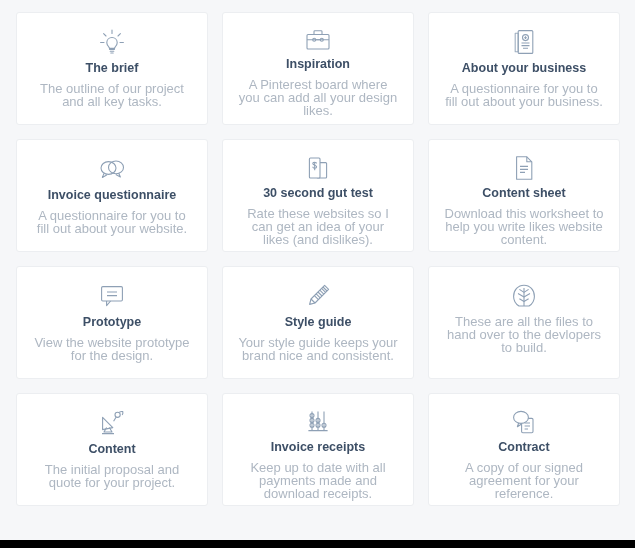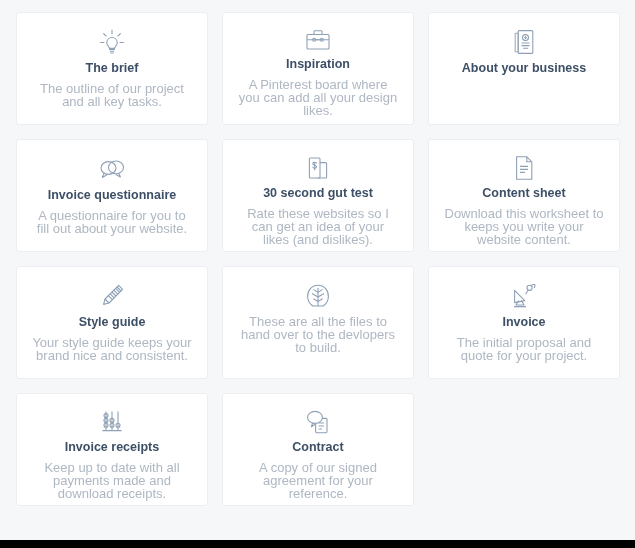--- a/index.html
+++ b/index.html
@@ -114,20 +114,21 @@
         <div class="card-icon">
           <svg width="24" height="28" viewBox="0 0 24 28" fill="none" stroke="currentColor" stroke-width="1.1" stroke-linejoin="round">
             <path d="M3.2 5.2h3v18.6h-3z" opacity="0.85"></path>
             <rect x="6.2" y="2.6" width="14.6" height="22.8" rx="1"></rect>
             <circle cx="13.5" cy="9.6" r="3"></circle>
             <path d="M13.5 8.2v2.8M12.3 9.6h2.4"></path>
             <path d="M9.5 15h8M9.5 17.6h8M11 20.2h5"></path>
           </svg>
         </div>
         <div class="card-title">About your business</div>
+        <div class="card-desc">A questionnaire for you to fill out about your business.</div>
       </div>
       <div class="card">
         <div class="card-icon">
           <svg width="30" height="24" viewBox="0 0 30 24" fill="none" stroke="currentColor" stroke-width="1.1" stroke-linejoin="round">
             <ellipse cx="11.5" cy="11" rx="7.5" ry="6.4"></ellipse>
             <path d="M7 16.4l-1.6 4 4.6-2.6"></path>
             <ellipse cx="19" cy="10.4" rx="7.5" ry="6.4"></ellipse>
             <path d="M21.6 16l1.8 4-4.6-2.6"></path>
           </svg>
         </div>
@@ -148,21 +149,32 @@
       </div>
       <div class="card">
         <div class="card-icon">
           <svg width="24" height="28" viewBox="0 0 24 28" fill="none" stroke="currentColor" stroke-width="1.1" stroke-linejoin="round">
             <path d="M4.6 2.8h10.2l5 5v17.4H4.6z"></path>
             <path d="M14.8 2.8v5h5"></path>
             <path d="M8 12.4h8M8 15.4h8M8 18.4h5"></path>
           </svg>
         </div>
         <div class="card-title">Content sheet</div>
-        <div class="card-desc">Download this worksheet to keeps you write your website content.</div>
+        <div class="card-desc">Download this worksheet to help you write likes website content.</div>
+      </div>
+      <div class="card">
+        <div class="card-icon">
+          <svg width="28" height="26" viewBox="0 0 28 26" fill="none" stroke="currentColor" stroke-width="1.1" stroke-linejoin="round">
+            <rect x="3.6" y="3.6" width="20.8" height="14.4" rx="1.2"></rect>
+            <path d="M8.6 18v4.6l4-4.6"></path>
+            <path d="M9 9h10M9 12.6h10"></path>
+          </svg>
+        </div>
+        <div class="card-title">Prototype</div>
+        <div class="card-desc">View the website prototype for the design.</div>
       </div>
       <div class="card">
         <div class="card-icon">
           <svg width="28" height="28" viewBox="0 0 28 28" fill="none" stroke="currentColor" stroke-width="1.1" stroke-linejoin="round">
             <path d="M20.6 3.4l4 4L11 21l-5.4 1.4L7 17z"></path>
             <path d="M19 5l4 4"></path>
             <path d="M7 17l4 4"></path>
             <path d="M17.6 6.4l4 4M15.8 8.2l4 4M14 10l4 4M12.2 11.8l4 4M10.4 13.6l4 4"></path>
           </svg>
         </div>
@@ -183,21 +195,21 @@
         <div class="card-icon">
           <svg width="28" height="28" viewBox="0 0 28 28" fill="none" stroke="currentColor" stroke-width="1.1" stroke-linejoin="round">
             <path d="M4.6 8.4L14.8 18.6 4.6 20.6z"></path>
             <path d="M8.6 18.4l-2.6 4.6h8l-2.6-4.6"></path>
             <path d="M4 24.6h12"></path>
             <circle cx="19.6" cy="5.8" r="2.6"></circle>
             <path d="M15.6 12.2l2.6-4.2"></path>
             <path d="M21.4 3.2c1.6-1 3.4-.6 3.4-.6s.4 1.8-.6 3.4"></path>
           </svg>
         </div>
-        <div class="card-title">Invoice</div>
+        <div class="card-title">Content</div>
         <div class="card-desc">The initial proposal and quote for your project.</div>
       </div>
       <div class="card">
         <div class="card-icon">
           <svg width="26" height="28" viewBox="0 0 26 28" fill="none" stroke="currentColor" stroke-width="1.1" stroke-linejoin="round">
             <path d="M7 3.4v19.2M13 3.4v19.2M19 3.4v19.2"></path>
             <path d="M3.4 22.6h19.2"></path>
             <circle cx="7" cy="7.6" r="2"></circle>
             <circle cx="7" cy="12.4" r="2"></circle>
             <circle cx="7" cy="17.2" r="2"></circle>

